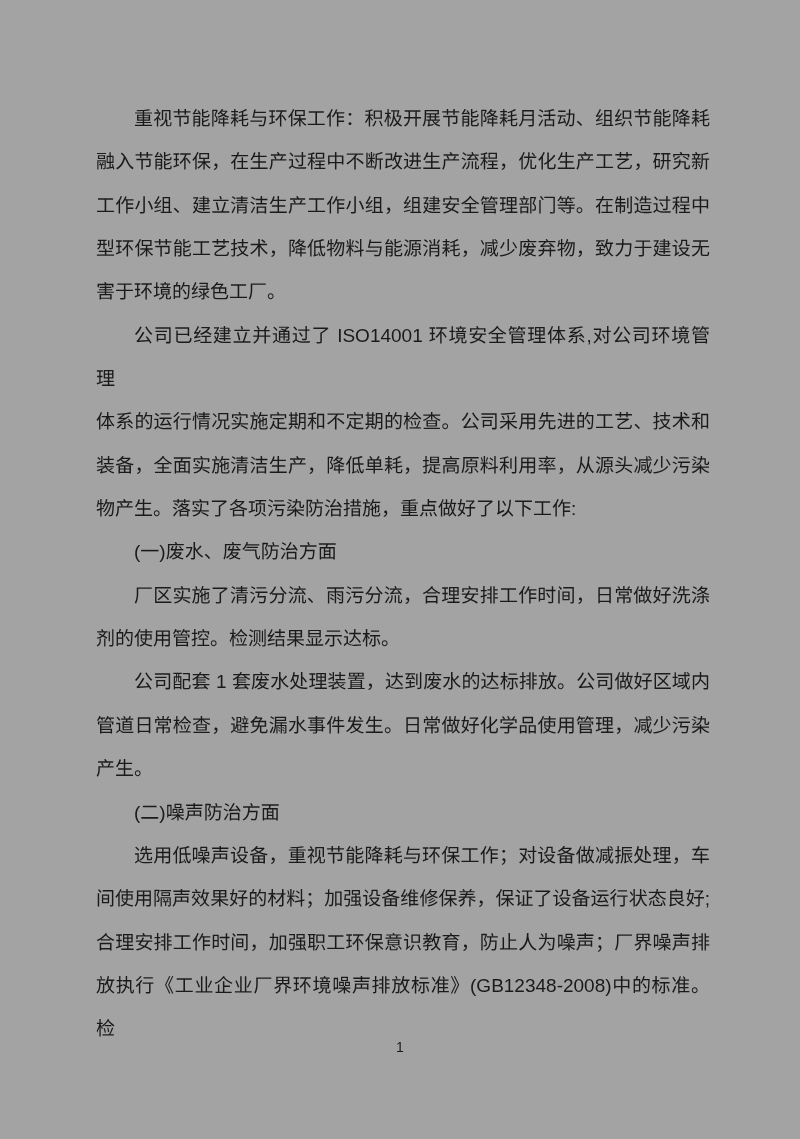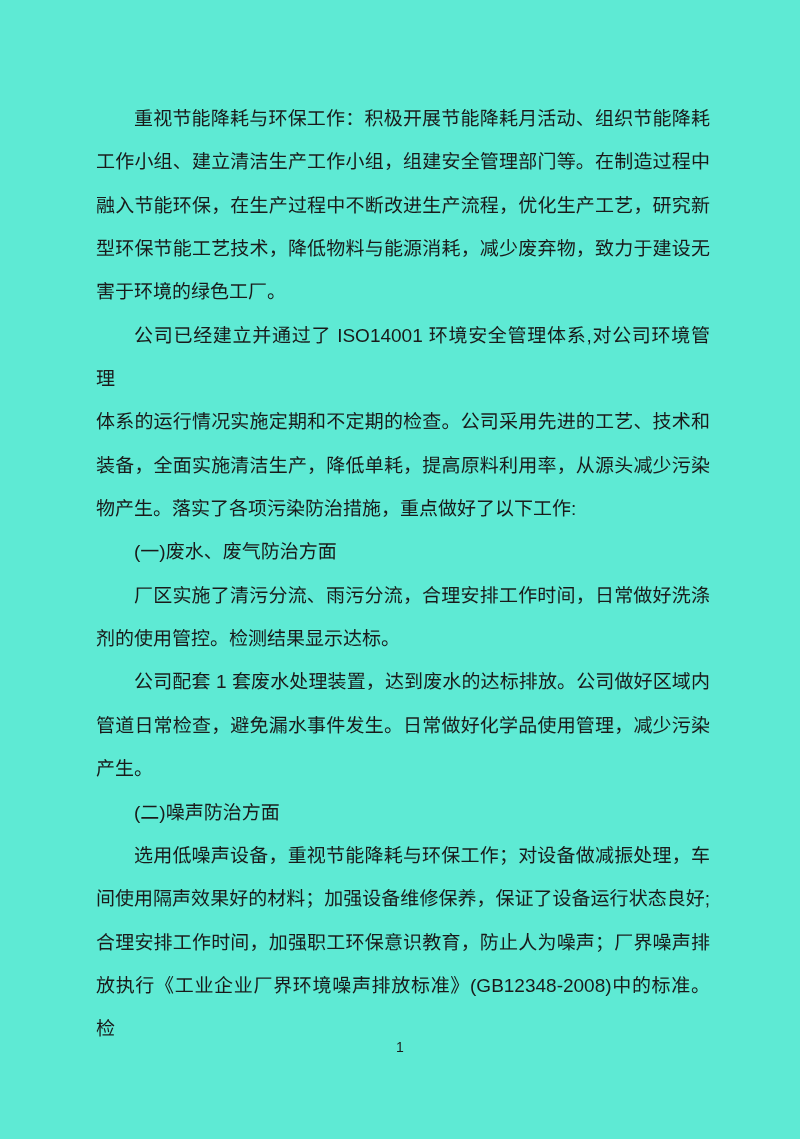--- a/index.html
+++ b/index.html
@@ -1,21 +1,21 @@
 <!DOCTYPE html>
 <html lang="zh-CN"><head>
 <meta charset="utf-8">
 <style>
   * { box-sizing: border-box; }
   html, body { margin: 0; padding: 0; background: #ffffff; }
   .page {
     position: relative;
     width: 800px;
     height: 1139px;
-    background: #5eead4;
+    background: #a3a3a3;
     color: #1a1a1a;
     font-family: "Liberation Sans", "DejaVu Sans", sans-serif;
     overflow: hidden;
   }
   .content {
     position: absolute;
     left: 96px;
     top: 97px;
     width: 614px;
   }
@@ -44,22 +44,22 @@
   }
 </style>
 </head>
 <body>
 
 <div class="page">
   <div class="content">
 
     <div class="para">
       <div class="ln indent fill">重视节能降耗与环保工作：积极开展节能降耗月活动、组织节能降耗</div>
+      <div class="ln fill">融入节能环保，在生产过程中不断改进生产流程，优化生产工艺，研究新</div>
       <div class="ln fill">工作小组、建立清洁生产工作小组，组建安全管理部门等。在制造过程中</div>
-      <div class="ln fill">融入节能环保，在生产过程中不断改进生产流程，优化生产工艺，研究新</div>
       <div class="ln fill">型环保节能工艺技术，降低物料与能源消耗，减少废弃物，致力于建设无</div>
       <div class="ln end">害于环境的绿色工厂。</div>
     </div>
 
     <div class="para">
       <div class="ln indent fill">公司已经建立并通过了 ISO14001 环境安全管理体系,对公司环境管理</div>
       <div class="ln fill">体系的运行情况实施定期和不定期的检查。公司采用先进的工艺、技术和</div>
       <div class="ln fill">装备，全面实施清洁生产，降低单耗，提高原料利用率，从源头减少污染</div>
       <div class="ln end">物产生。落实了各项污染防治措施，重点做好了以下工作:</div>
     </div>

